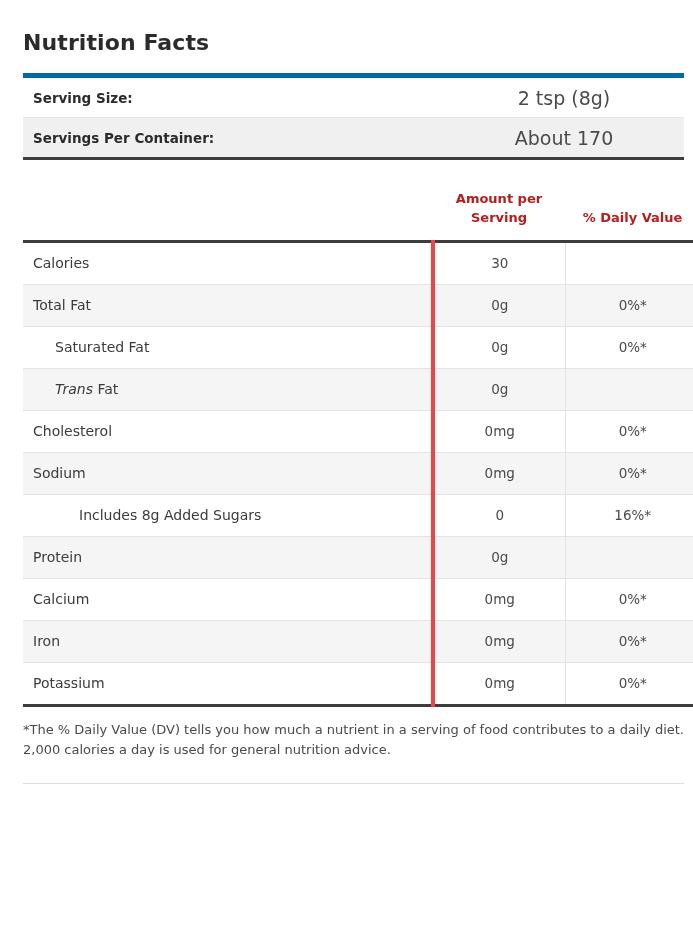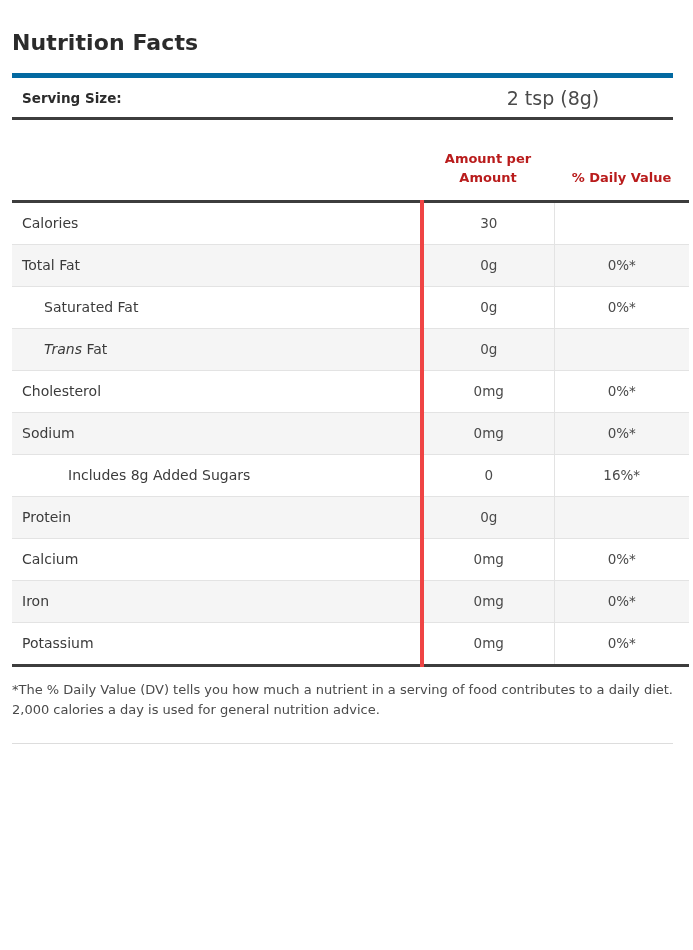--- a/index.html
+++ b/index.html
@@ -8,21 +8,21 @@
     background: #ffffff;
   }
   body {
     width: 693px;
     height: 950px;
     font-family: "DejaVu Sans", sans-serif;
     color: #333333;
     -webkit-font-smoothing: antialiased;
   }
   .panel {
-    padding: 0 12px;
+    padding: 0 23px;
     box-sizing: border-box;
     width: 693px;
   }
   .title {
     font-size: 22px;
     font-weight: bold;
     color: #2b2b2b;
     margin: 30px 0 18px 0;
     letter-spacing: 0.1px;
   }
@@ -141,32 +141,36 @@
 <div class="panel">
 
   <div class="title">Nutrition Facts</div>
 
   <table class="serving-table">
     <tbody>
       <tr>
         <td class="lbl">Serving Size:</td>
         <td class="val">2 tsp (8g)</td>
       </tr>
+      <tr>
+        <td class="lbl">Servings Per Container:</td>
+        <td class="val">About 170</td>
+      </tr>
     </tbody>
   </table>
 
   <div class="spacer"></div>
 
   <table class="nutrition-table">
     <thead>
       <tr>
         <th class="blank"></th>
         <th class="amount">
           <span>Amount per</span><br>
-          <span>Amount</span>
+          <span>Serving</span>
         </th>
         <th class="dv">% Daily Value</th>
       </tr>
     </thead>
     <tbody id="nutrient-rows">
         <tr>
           <td class="name">Calories</td>
           <td class="amt">30</td>
           <td class="dv"></td>
         </tr>

